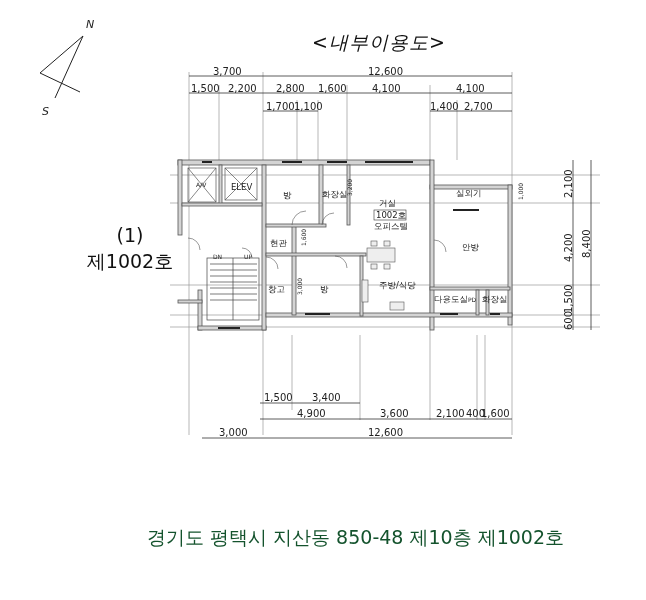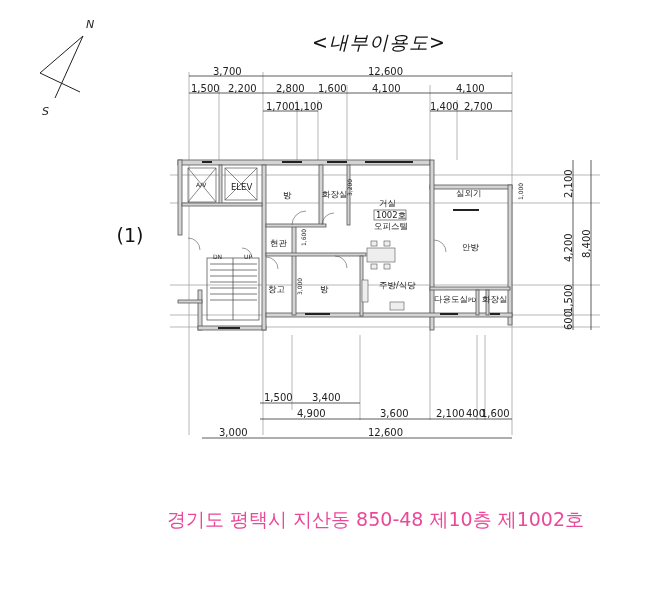--- a/index.html
+++ b/index.html
@@ -1,32 +1,33 @@
 <!DOCTYPE html>
 <html><head>
 <meta charset="utf-8">
 <style>
   html, body { margin: 0; padding: 0; background: #ffffff; }
   body { width: 646px; height: 600px; position: relative; overflow: hidden; font-family: "DejaVu Sans", sans-serif; }
   .title { position: absolute; left: 312px; top: 30px; font-size: 19px; color: #111; letter-spacing: 1px; font-style: italic; }
   .unit-label { position: absolute; left: 80px; top: 222px; width: 100px; text-align: center; font-size: 19px; line-height: 26px; color: #111; }
-  .address { position: absolute; left: 147px; top: 507px; font-size: 19px; color: #ec4899; white-space: nowrap; margin-left: 20px; }
+  .address { position: absolute; left: 147px; top: 525px; font-size: 19px; color: #14532d; white-space: nowrap; }
   svg { position: absolute; left: 0; top: 0; }
   .dim { font-family: "DejaVu Sans", sans-serif; font-size: 10px; fill: #222; }
   .room { font-family: "DejaVu Sans", sans-serif; font-size: 8.5px; fill: #222; }
   .small { font-family: "DejaVu Sans", sans-serif; font-size: 6px; fill: #222; }
   .compass-letter { font-family: "DejaVu Sans", sans-serif; font-size: 11px; font-style: italic; fill: #222; }
 </style>
 </head>
 <body>
 
 <div class="title">&lt;내부이용도&gt;</div>
 
 <div class="unit-label">
   <div>(1)</div>
+  <div>제1002호</div>
 </div>
 
 <div class="address">경기도 평택시 지산동 850-48 제10층 제1002호</div>
 
 <svg width="646" height="600" viewBox="0 0 646 600">
 
   <g stroke="#222" stroke-width="1" fill="none">
     <line x1="83" y1="36" x2="40" y2="73"></line>
     <line x1="83" y1="36" x2="55" y2="98"></line>
     <line x1="40" y1="73" x2="80" y2="92"></line>

